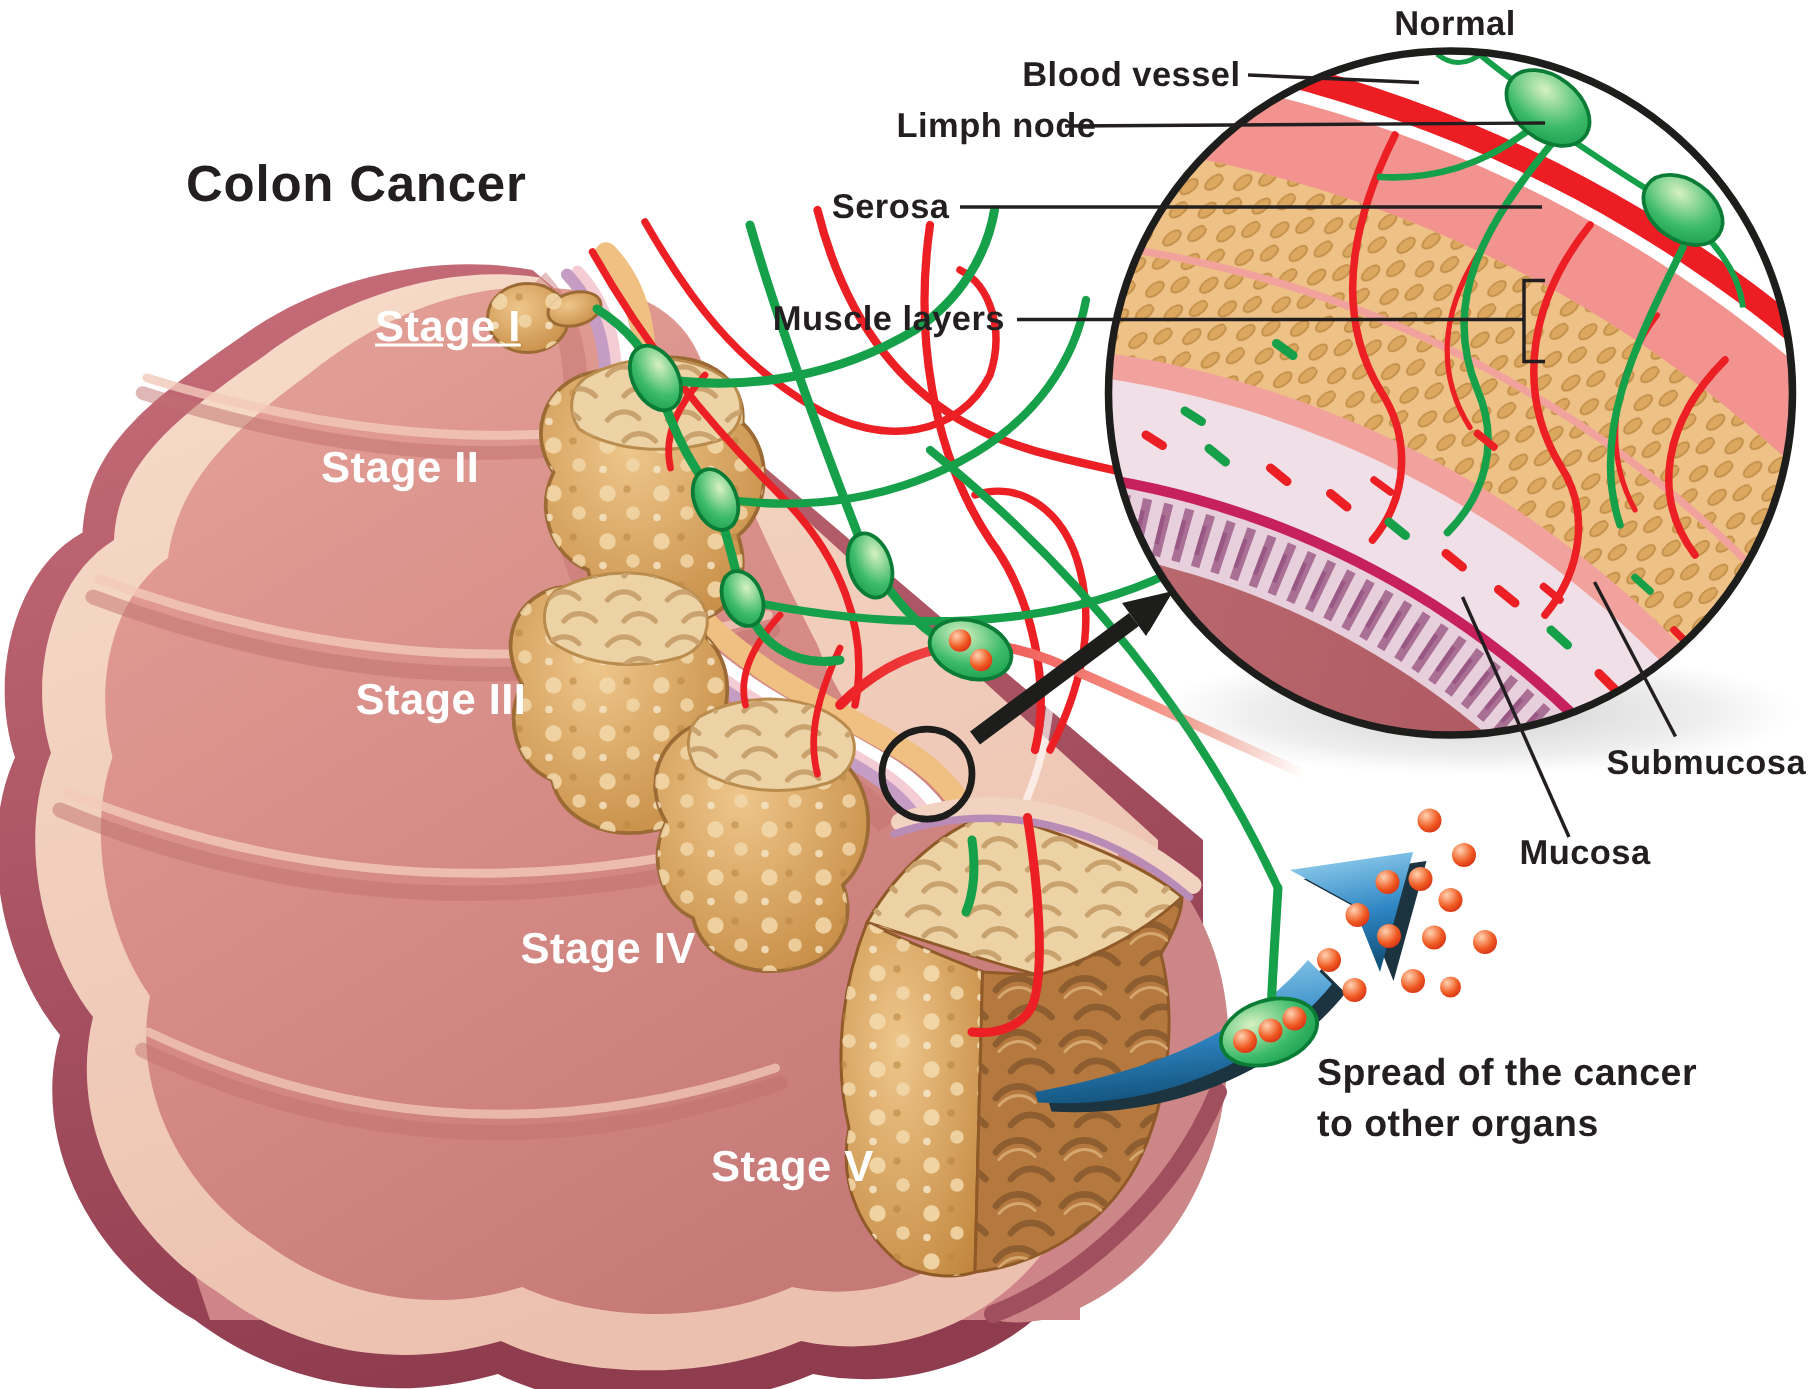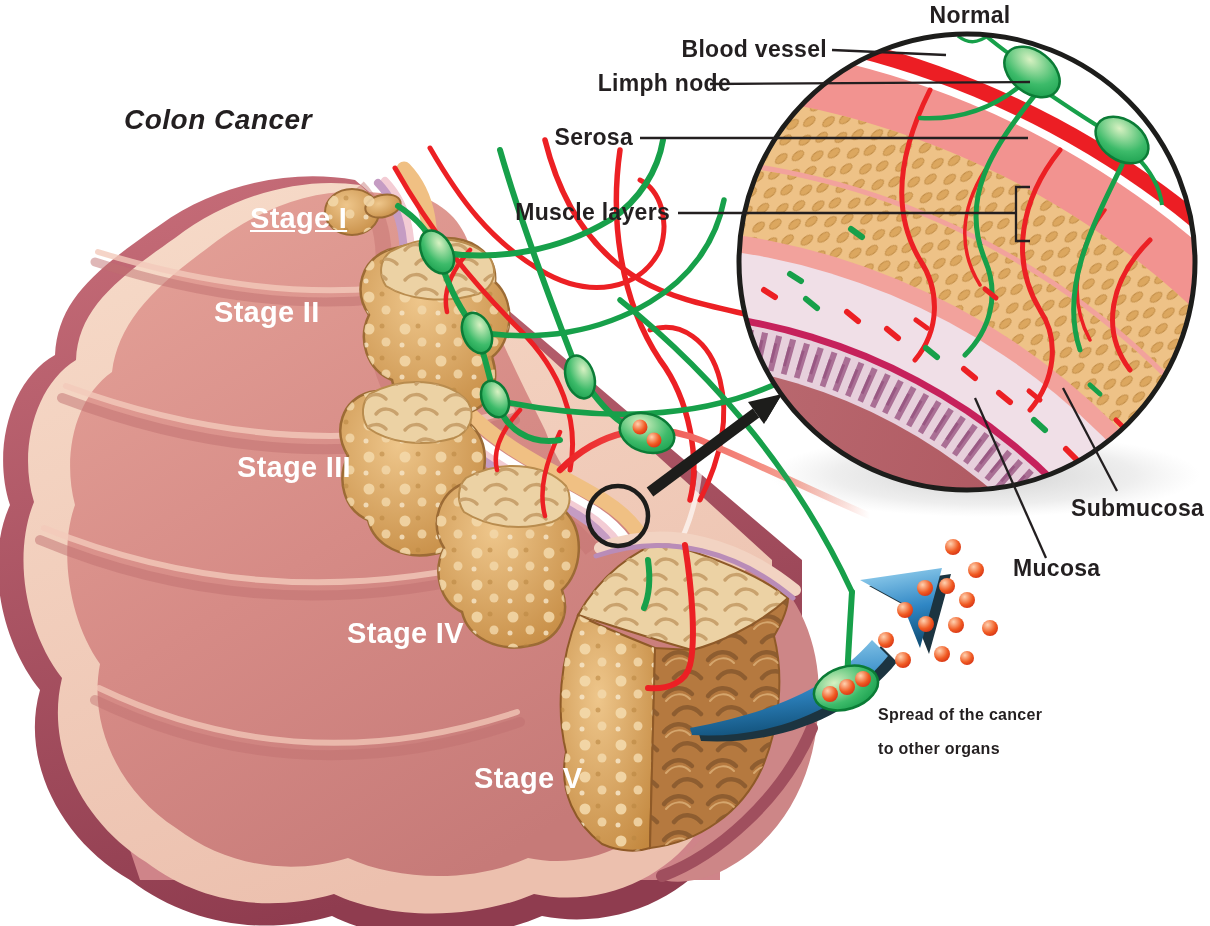--- a/index.html
+++ b/index.html
@@ -1,23 +1,23 @@
 <!DOCTYPE html>
 <html><head>
 <meta charset="utf-8">
 <style>
   html,body{margin:0;padding:0;background:#fff;}
   #stage{position:relative;width:1210px;height:926px;background:#ffffff;overflow:hidden;
          font-family:"Liberation Sans","DejaVu Sans",sans-serif;color:#231f20;}
   #art{position:absolute;left:0;top:0;}
   .lbl{position:absolute;font-weight:700;letter-spacing:.3px;white-space:nowrap;}
   .ann{font-size:23px;}
-  .title{font-size:28px;letter-spacing:.5px;font-style:italic;}
+  .title{font-size:34px;letter-spacing:.5px;}
   .stage-lbl{color:#ffffff;font-size:29px;}
-  .caption{font-size:16px;line-height:34px;}
+  .caption{font-size:25px;line-height:34px;}
   .right-anchor{text-align:left;}
 </style>
 </head>
 <body>
 
 <div id="stage">
 <svg id="art" width="1210" height="926" viewBox="0 0 1210 926">
   <defs>
     <linearGradient id="gPink" x1="0" y1="0" x2="0.6" y2="1">
       <stop offset="0" stop-color="#e6a49a"></stop>

